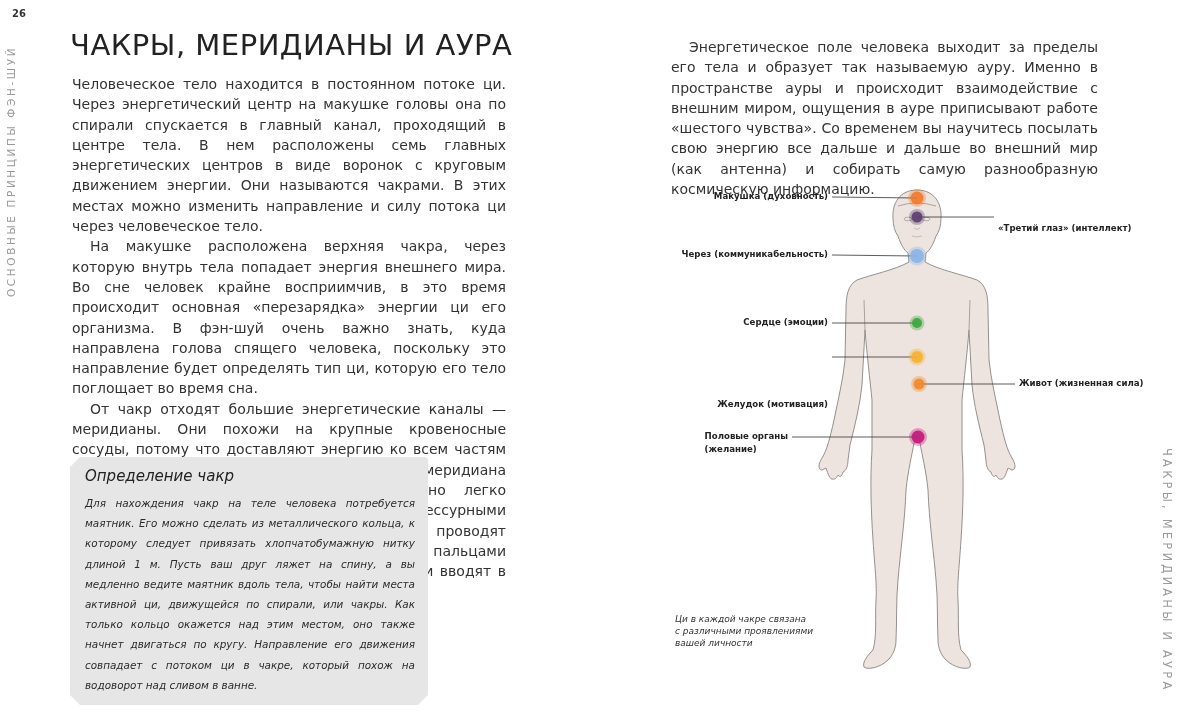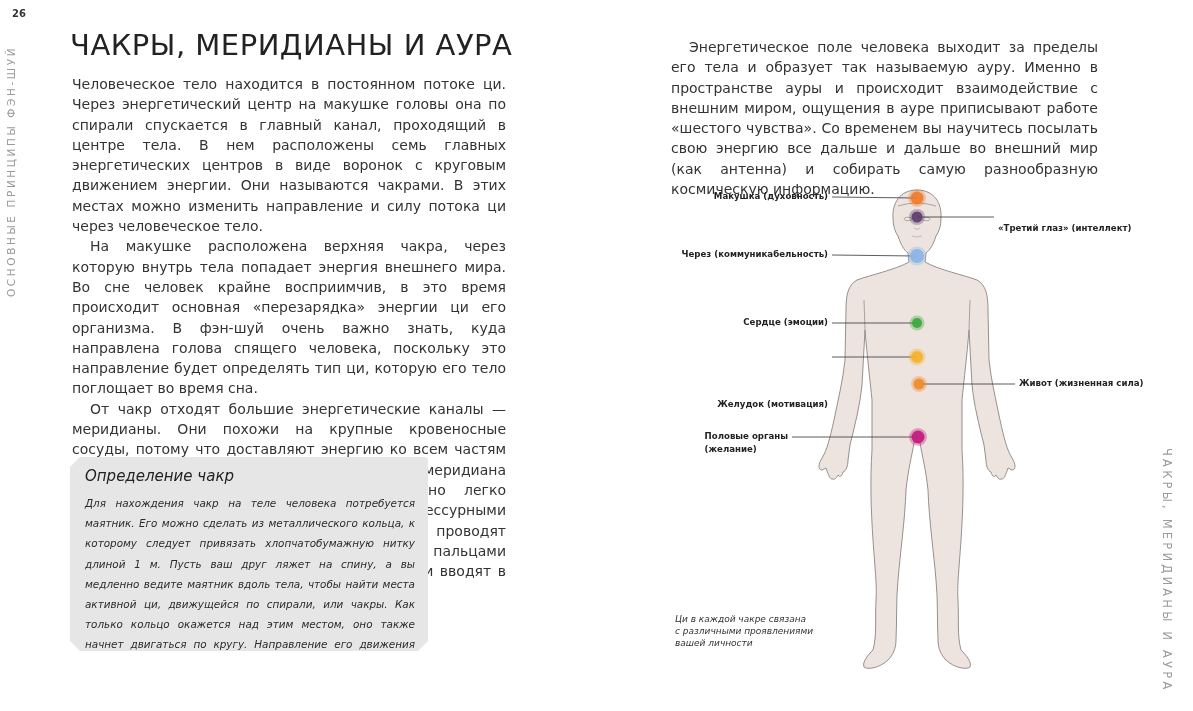--- a/index.html
+++ b/index.html
@@ -18,21 +18,21 @@
     letter-spacing: 0.5px; color: #222; font-family: "DejaVu Sans", sans-serif;
   }
   .body-text {
     position: absolute; font-size: 14px; line-height: 20.3px; color: #333; text-align: justify;
   }
   #left-text { left: 72px; top: 74px; width: 434px; }
   #right-text { left: 671px; top: 37px; width: 427px; }
   .body-text p { margin: 0; text-indent: 0; }
   .body-text p.ind { text-indent: 18px; }
   #callout {
-    position: absolute; left: 70px; top: 457px; width: 358px; height: 194px; background: #e6e6e6;
+    position: absolute; left: 70px; top: 457px; width: 358px; height: 248px; background: #e6e6e6;
     clip-path: polygon(10px 0, 100% 0, 100% calc(100% - 10px), calc(100% - 10px) 100%, 10px 100%, 0 calc(100% - 10px), 0 10px);
     border-radius: 4px;
   }
   #callout-title {
     position: absolute; left: 15px; top: 10px; font-style: italic; font-size: 15px; color: #222;
     font-family: "DejaVu Sans", sans-serif;
   }
   #callout-text {
     position: absolute; left: 15px; top: 36px; width: 330px; font-style: italic; font-size: 10.4px;
     line-height: 20.2px; color: #2a2a2a; text-align: justify;

